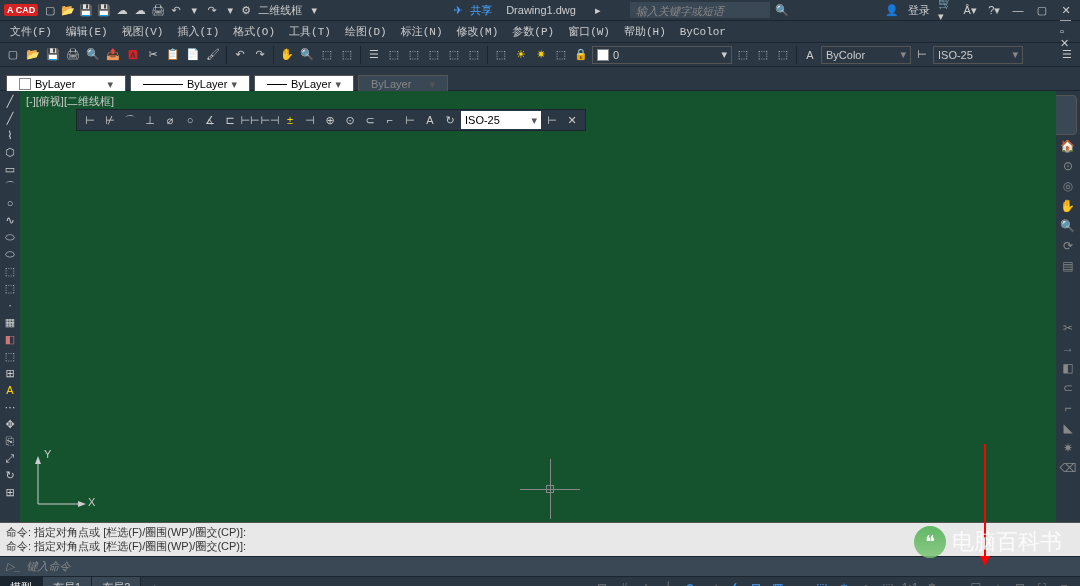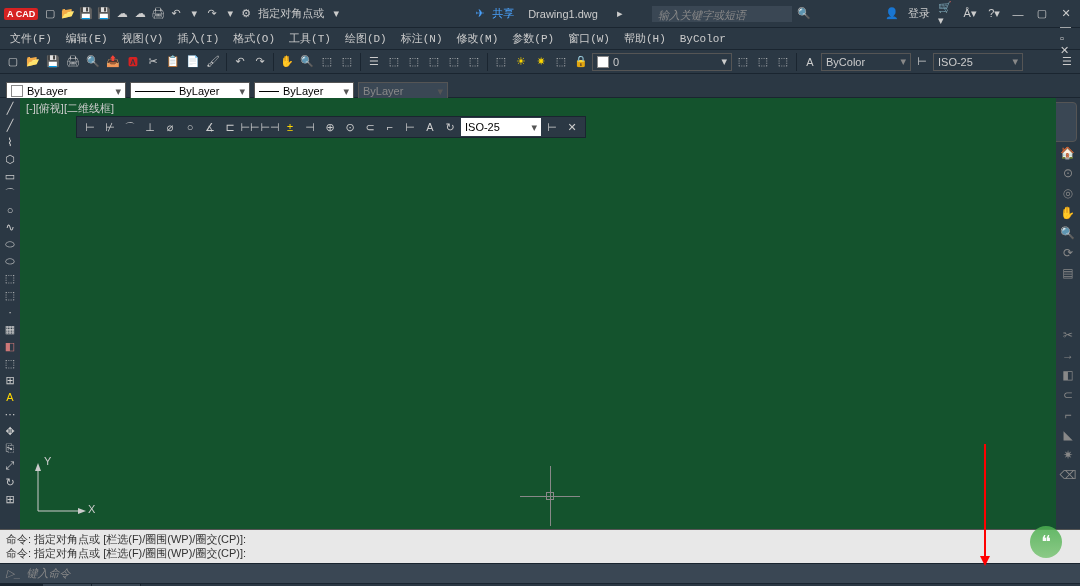--- a/index.html
+++ b/index.html
@@ -1,36 +1,36 @@
 <!DOCTYPE html>
 <html><head>
 <meta charset="utf-8">
 <style>
 * { margin:0; padding:0; box-sizing:border-box; font-family:"Microsoft YaHei",Arial,sans-serif; }
 body { width:1080px; height:586px; background:#2b3844; color:#ccc; font-size:11px; overflow:hidden; position:relative; }
-.titlebar { height:28px; background:#2b3844; display:flex; align-items:center; border-bottom:1px solid #1a2530; }
+.titlebar { height:21px; background:#2b3844; display:flex; align-items:center; border-bottom:1px solid #1a2530; }
 .app-badge { background:#d62222; color:#fff; font-size:9px; font-weight:bold; padding:1px 3px; margin:0 4px; border-radius:2px; }
 .title-qat { display:flex; gap:2px; align-items:center; }
 .qat-icon { width:16px; height:16px; display:flex; align-items:center; justify-content:center; cursor:pointer; font-size:11px; }
 .title-center { flex:1; display:flex; align-items:center; gap:4px; }
 .title-text { color:#ccc; font-size:11px; padding:0 10px; }
 .search-box { margin-left:20px; background:#3a4754; color:#888; padding:2px 6px; width:140px; height:16px; font-style:italic; }
 .title-right { display:flex; align-items:center; gap:8px; margin-right:6px; }
 .menubar { height:22px; background:#2b3844; display:flex; align-items:center; gap:2px; padding:0 4px; border-bottom:1px solid #1a2530; }
 .menu-item { padding:2px 6px; cursor:pointer; font-size:11px;font-family:Liberation Mono, monospace; }
 .toolbar { height:24px; background:#2b3844; display:flex; align-items:center; gap:2px; padding:0 4px; border-bottom:1px solid #1a2530; }
 .tool-icon { width:18px; height:18px; display:flex; align-items:center; justify-content:center; cursor:pointer; font-size:11px; position:relative; }
 .tool-sep { width:1px; height:18px; background:#1a2530; margin:0 2px; }
 .layer-dd { background:#2b3844; border:1px solid #555; height:18px; display:flex; align-items:center; padding:0 4px; gap:4px; }
 .layer-dd .sw { width:12px; height:12px; border:1px solid #888; background:#fff; }
 .layer-dd .dd-arrow { margin-left:auto; }
 .drop { background:#2b3844; border:1px solid #555; height:18px; display:flex; align-items:center; padding:0 4px; min-width:80px; }
 .drop .dd-arrow { margin-left:auto; color:#888; }
 .props-row { height:24px; background:#2b3844; display:flex; align-items:center; gap:4px; padding:0 6px; border-bottom:1px solid #1a2530; }
-.prop-dd { background:#fff; color:#000; border:1px solid #555; height:18px; display:flex; align-items:center; padding:0 4px; min-width:120px;margin-top:11px; }
+.prop-dd { background:#fff; color:#000; border:1px solid #555; height:18px; display:flex; align-items:center; padding:0 12px; min-width:120px;margin-top:11px; }
 .prop-dd .dd-arrow { margin-left:auto; color:#555; }
 .prop-dd .sw { width:12px; height:12px; border:1px solid #888; margin-right:4px; background:#fff; }
 .main-area { display:flex; height:431px; }
 .left-toolbar { width:20px; background:#2b3844; display:flex; flex-direction:column; align-items:center; gap:1px; padding-top:2px; }
 .left-toolbar .vtool { width:16px; height:16px; display:flex; align-items:center; justify-content:center; cursor:pointer; font-size:11px; }
 .drawing-area { flex:1; background:#14532d; position:relative; }
 .viewport-label { position:absolute; top:3px; left:6px; color:#ccc; font-size:11px; }
 .dim-toolbar { position:absolute; top:18px; left:56px; height:22px; background:#2b3844; border:1px solid #1a2530; display:flex; align-items:center; gap:2px; padding:0 4px; }
 .dim-dd { background:#fff; color:#000; height:18px; padding:0 4px; display:flex; align-items:center; min-width:80px; }
 .oddarrow { margin-left:auto; color:#555; }
@@ -72,21 +72,21 @@
     <span class="qat-icon">☁</span>
     <span class="qat-icon">☁</span>
     <span class="qat-icon">🖨</span>
     <span class="qat-icon">↶</span>
     <span class="qat-icon">▾</span>
     <span class="qat-icon">↷</span>
     <span class="qat-icon">▾</span>
   </div>
   <div class="title-center">
     <span class="qat-icon">⚙</span>
-    <span>指定对角点或</span>
+    <span>二维线框</span>
     <span class="qat-icon">▾</span>
     <span style="width:120px"></span>
     <span class="qat-icon" style="color:#4aa3ff">✈</span>
     <span style="color:#4aa3ff">共享</span>
     <span class="title-text">Drawing1.dwg</span>
     <span class="qat-icon">▸</span>
     <div class="search-box">输入关键字或短语</div>
     <span class="qat-icon">🔍</span>
   </div>
   <div class="title-right">
@@ -326,13 +326,14 @@
     <span class="status-icon">+</span>
     <span class="status-icon">⊡</span>
     <span class="status-icon">⛶</span>
     <span class="status-icon">≡</span>
   </div>
 </div>
 
 <div class="red-arrow"></div>
 <div class="overlay-wm">
   <div class="wm-circle">❝</div>
+  <div class="wm-text">电脑百科书</div>
 </div>
 
 </body></html>

